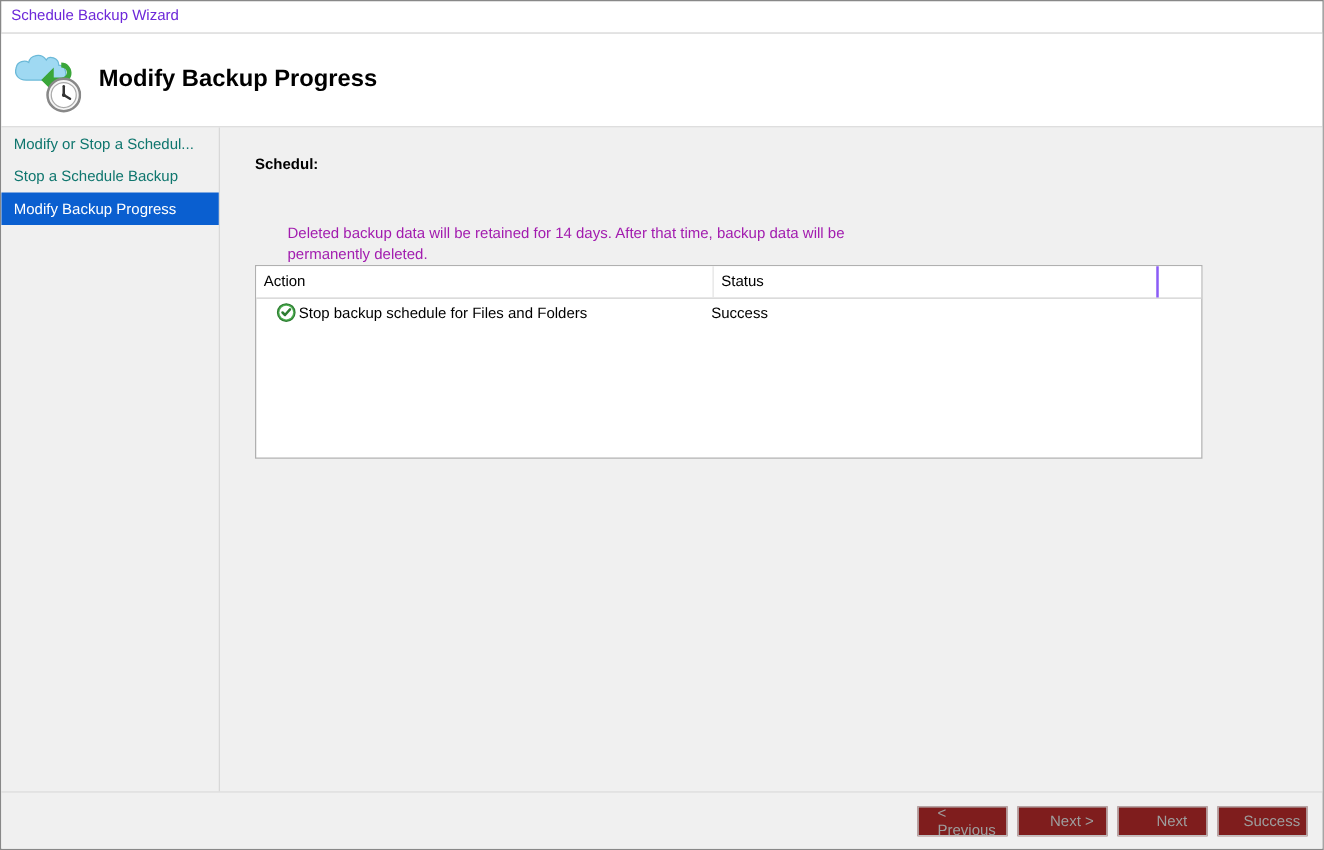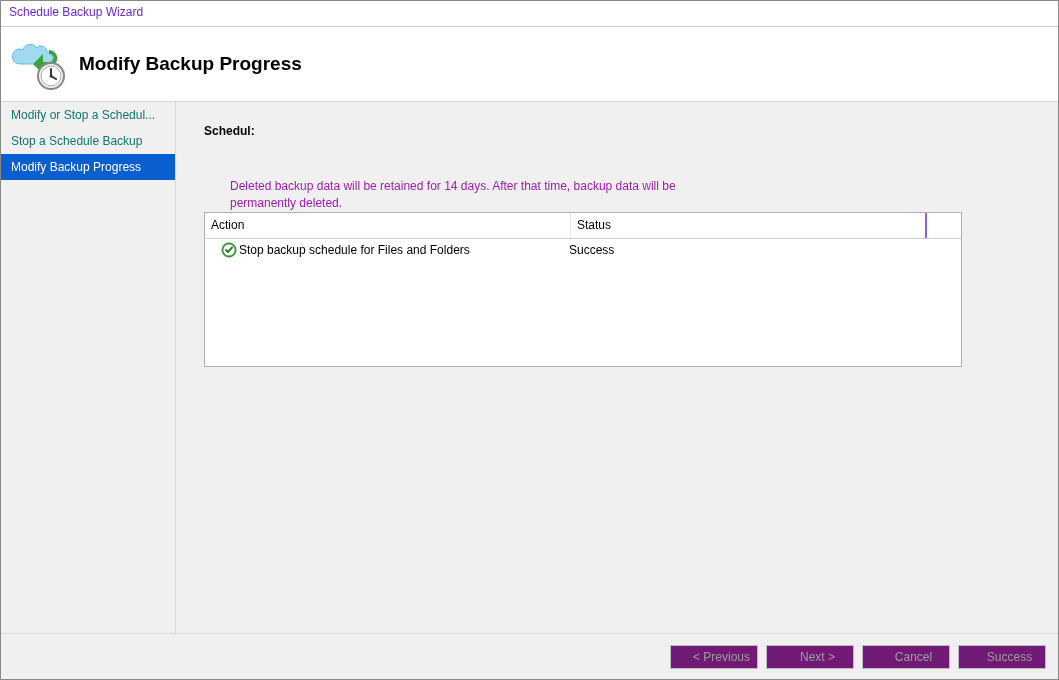--- a/index.html
+++ b/index.html
@@ -144,25 +144,25 @@
       height: 46px;
       border-top: 1px solid #d8d8d8;
       display: flex;
       align-items: center;
       justify-content: flex-end;
       padding: 0 12px;
       gap: 8px;
       background: #f0f0f0;
     }
     .btn {
-      width: 88px;
+      width: 72px;
       height: 24px;
       font-size: 12px;
       border: 1px solid #bfbfbf;
-      background: #701a75;
+      background: #7f1d1d;
       color: #9e9e9e;
       cursor: default;
       display: flex;
       justify-content: center;
       align-items: center;
       padding-left: 15px;
     }
   </style>
 </head>
 <body>
@@ -215,15 +215,15 @@
         </div>
         <div class="cell-status">Success</div>
       </div>
     </div>
   </div>
 </div>
 
 <div class="footer">
   <div class="btn">&lt; Previous</div>
   <div class="btn">Next &gt;</div>
-  <div class="btn">Cancel</div>
+  <div class="btn">Next</div>
   <div class="btn">Success</div>
 </div>
 
 </body></html>

